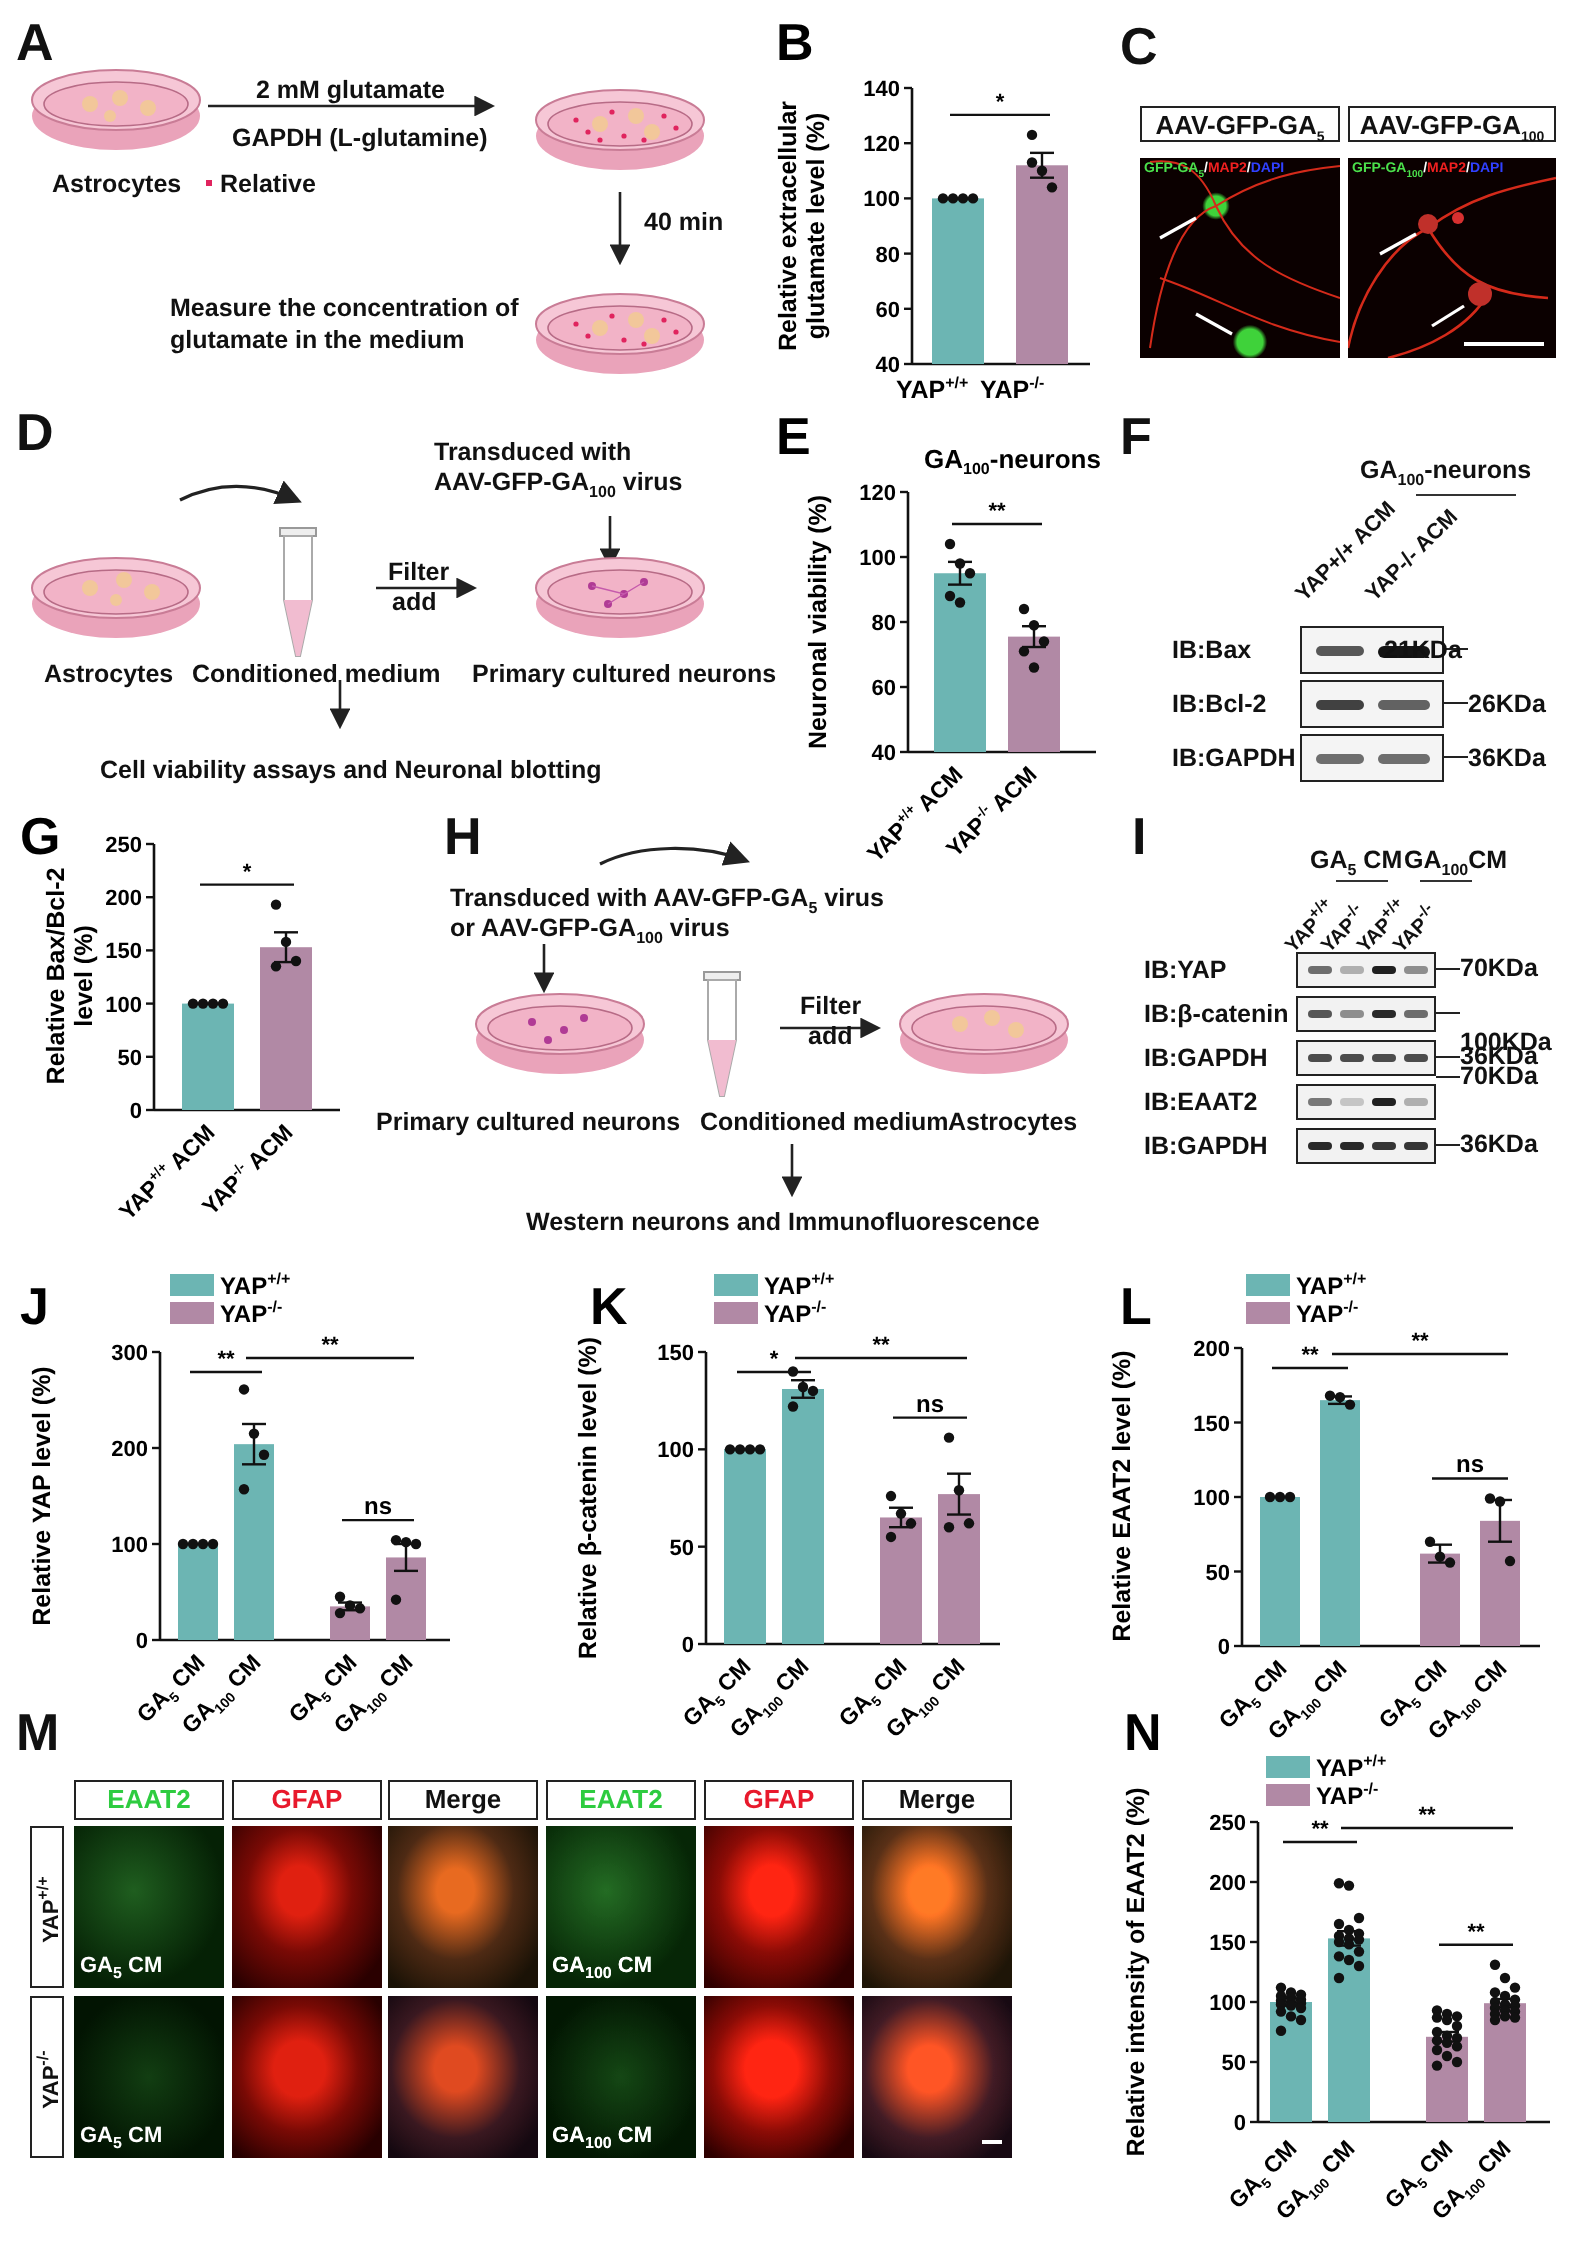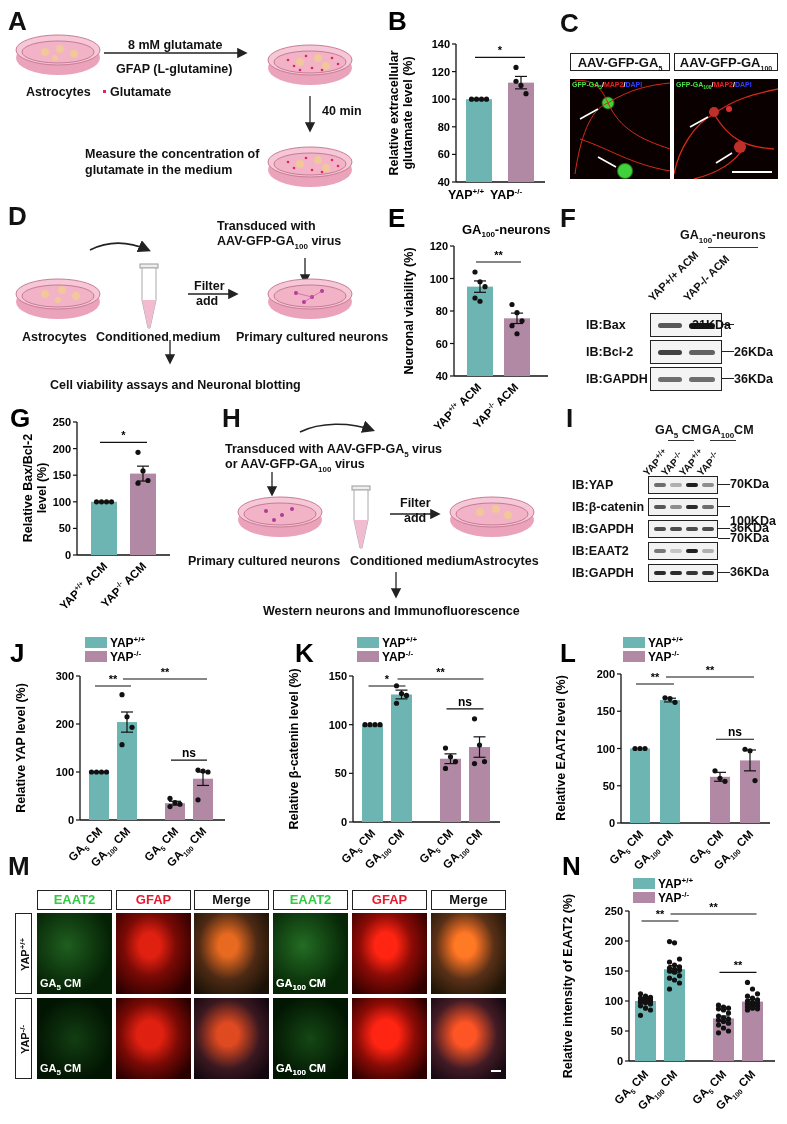--- a/index.html
+++ b/index.html
@@ -67,23 +67,23 @@
         <circle cx="306" cy="158" r="1.3"></circle>
         <circle cx="312" cy="170" r="1.3"></circle>
         <circle cx="332" cy="160" r="1.3"></circle>
         <circle cx="338" cy="166" r="1.3"></circle>
         <circle cx="322" cy="172" r="1.3"></circle>
       </g>
   </g>
   <rect x="103" y="90" width="3" height="3" fill="#e0245e"></rect>
 </svg>
 <div class="txt" style="left:26px;top:85px">Astrocytes</div>
-<div class="txt" style="left:128px;top:38px">8 mM glutamate</div>
-<div class="txt" style="left:116px;top:62px">GFAP (L-glutamine)</div>
-<div class="txt" style="left:110px;top:85px">Glutamate</div>
+<div class="txt" style="left:128px;top:38px">2 mM glutamate</div>
+<div class="txt" style="left:116px;top:62px">GAPDH (L-glutamine)</div>
+<div class="txt" style="left:110px;top:85px">Relative</div>
 <div class="txt" style="left:322px;top:104px">40 min</div>
 <div class="txt" style="left:85px;top:147px">Measure the concentration of</div>
 <div class="txt" style="left:85px;top:163px">glutamate in the medium</div>
 
 <div class="plabel" style="left:560px;top:10px">C</div>
 <div class="hdrbox" style="left:570px;top:53px;width:100px"><span>AAV-GFP-GA</span><sub style="font-size:7px">5</sub></div>
 <div class="hdrbox" style="left:674px;top:53px;width:104px"><span>AAV-GFP-GA</span><sub style="font-size:7px">100</sub></div>
 <div class="img" style="left:570px;top:79px;width:100px;height:100px;background:radial-gradient(circle at 38% 24%,#3fd23a 0 5%,rgba(0,0,0,0) 7%),radial-gradient(circle at 55% 92%,#3fd23a 0 6%,rgba(0,0,0,0) 8%),#0b0000">
   <svg width="100" height="100">
       <g stroke="#d42a1a" stroke-width="1" fill="none">

